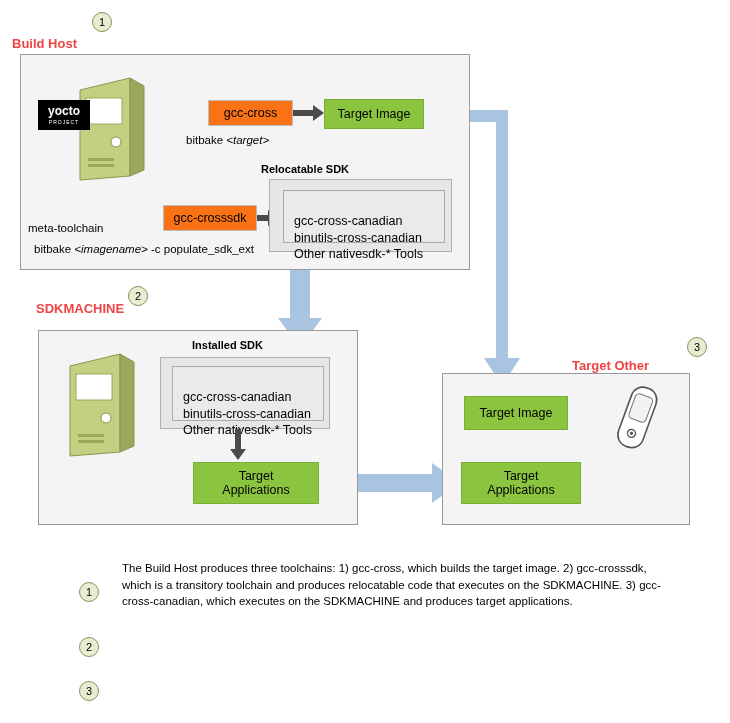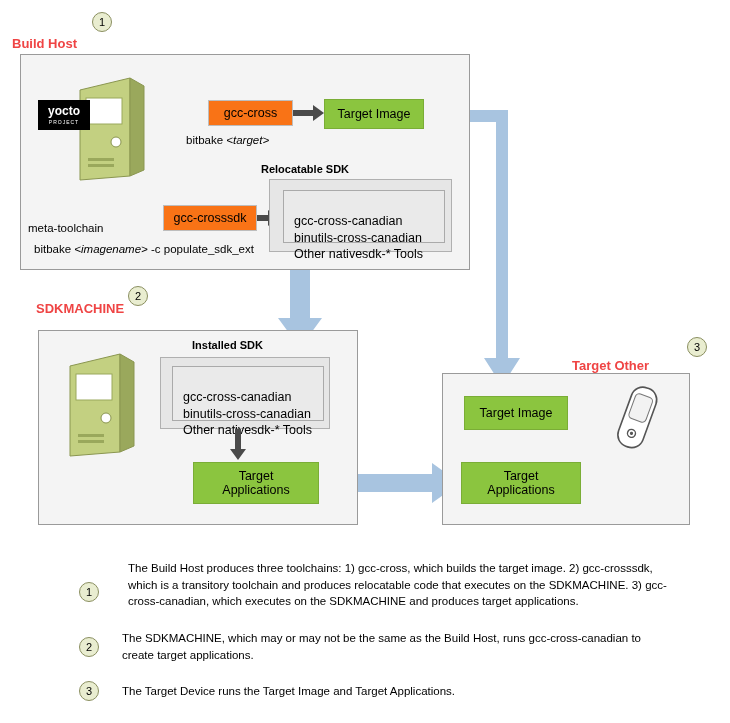--- a/index.html
+++ b/index.html
@@ -231,21 +231,19 @@
   <svg class="abs" style="left:604px; top:382px;" width="64" height="72" viewBox="0 0 64 72">
     <g transform="rotate(20 32 36)">
       <rect x="20" y="4" width="26" height="62" rx="12" ry="12" fill="#ffffff" stroke="#555555" stroke-width="1.6"></rect>
       <rect x="24" y="12" width="18" height="26" rx="4" ry="4" fill="#f2f2f2" stroke="#777777" stroke-width="1"></rect>
       <circle cx="33" cy="52" r="4" fill="#ffffff" stroke="#555555" stroke-width="1.4"></circle>
       <circle cx="33" cy="52" r="1.6" fill="#555555"></circle>
     </g>
   </svg>
 
   <div class="abs num-circle" style="left:79px; top:582px;">1</div>
-  <div class="abs legend-text" style="left:128px; top:560px; width:545px;">The Build Host produces three toolchains: 1)  gcc-cross, which builds the target image.  2) gcc-crosssdk, which is a transitory toolchain and produces relocatable code that executes on the SDKMACHINE. 3) gcc-cross-canadian, which executes on the SDKMACHINE and produces target applications.</div>
+  <div class="abs legend-text" style="left:122px; top:560px; width:545px;">The Build Host produces three toolchains: 1)  gcc-cross, which builds the target image.  2) gcc-crosssdk, which is a transitory toolchain and produces relocatable code that executes on the SDKMACHINE. 3) gcc-cross-canadian, which executes on the SDKMACHINE and produces target applications.</div>
 
   <div class="abs num-circle" style="left:79px; top:637px;">2</div>
-  <div class="abs legend-text" style="left:122px; top:630px; width:545px;">The SDKMACHINE, which may or may not be the same as the Build Host, runs gcc-cross-canadian to create target applications.</div>
 
   <div class="abs num-circle" style="left:79px; top:681px;">3</div>
-  <div class="abs legend-text" style="left:122px; top:683px; width:545px;">The Target Device runs the Target Image and Target Applications.</div>
 
 </div>
 
 </body></html>

